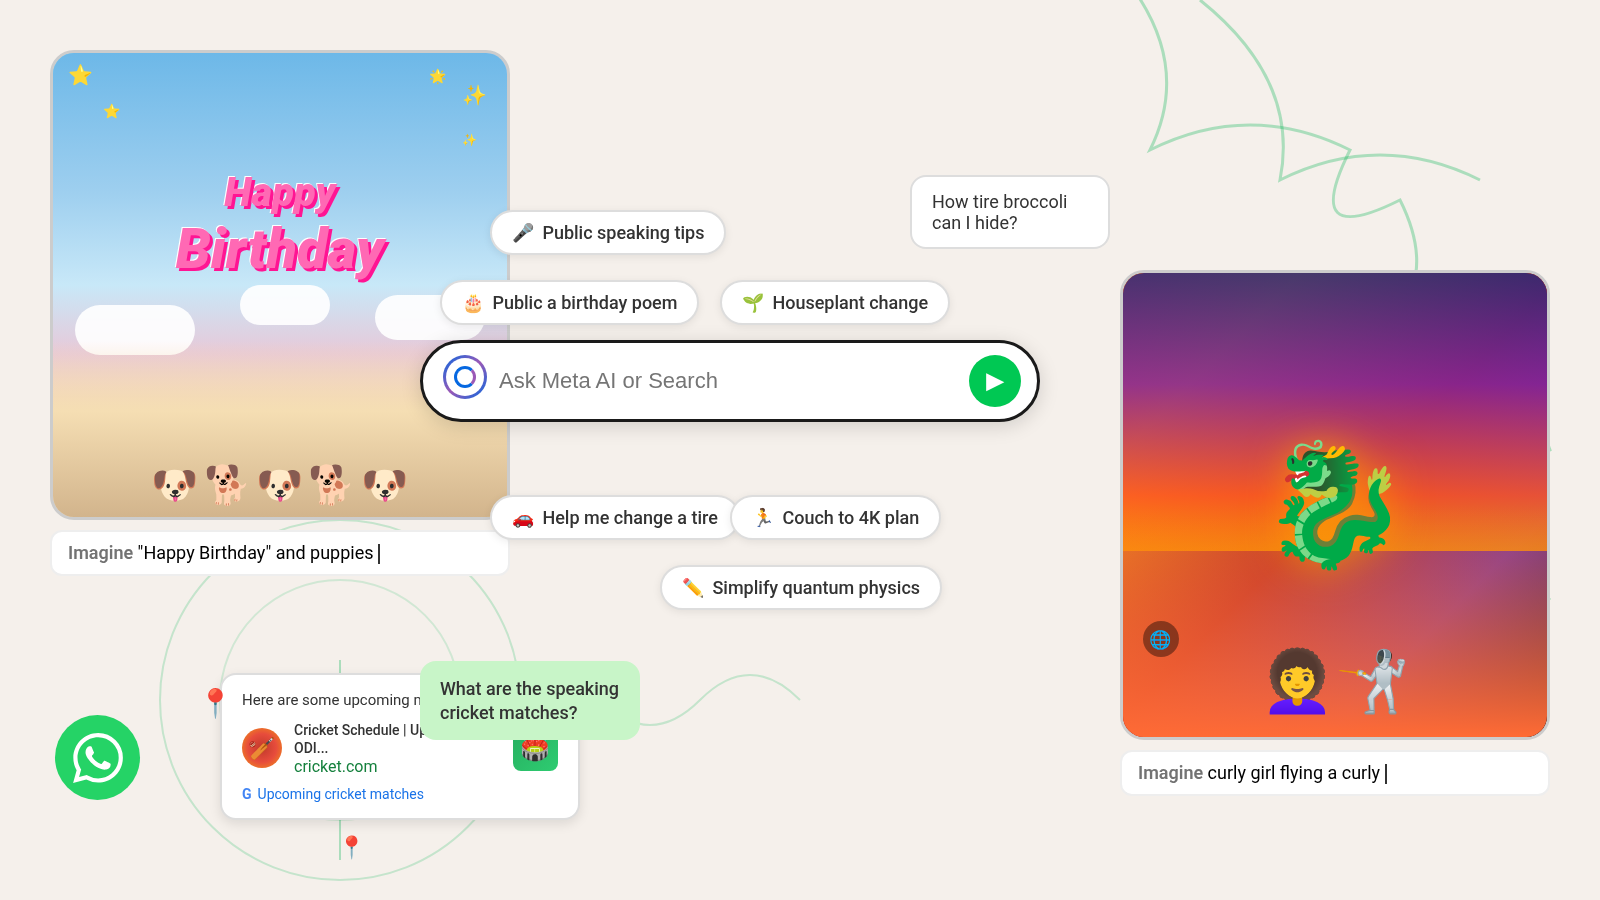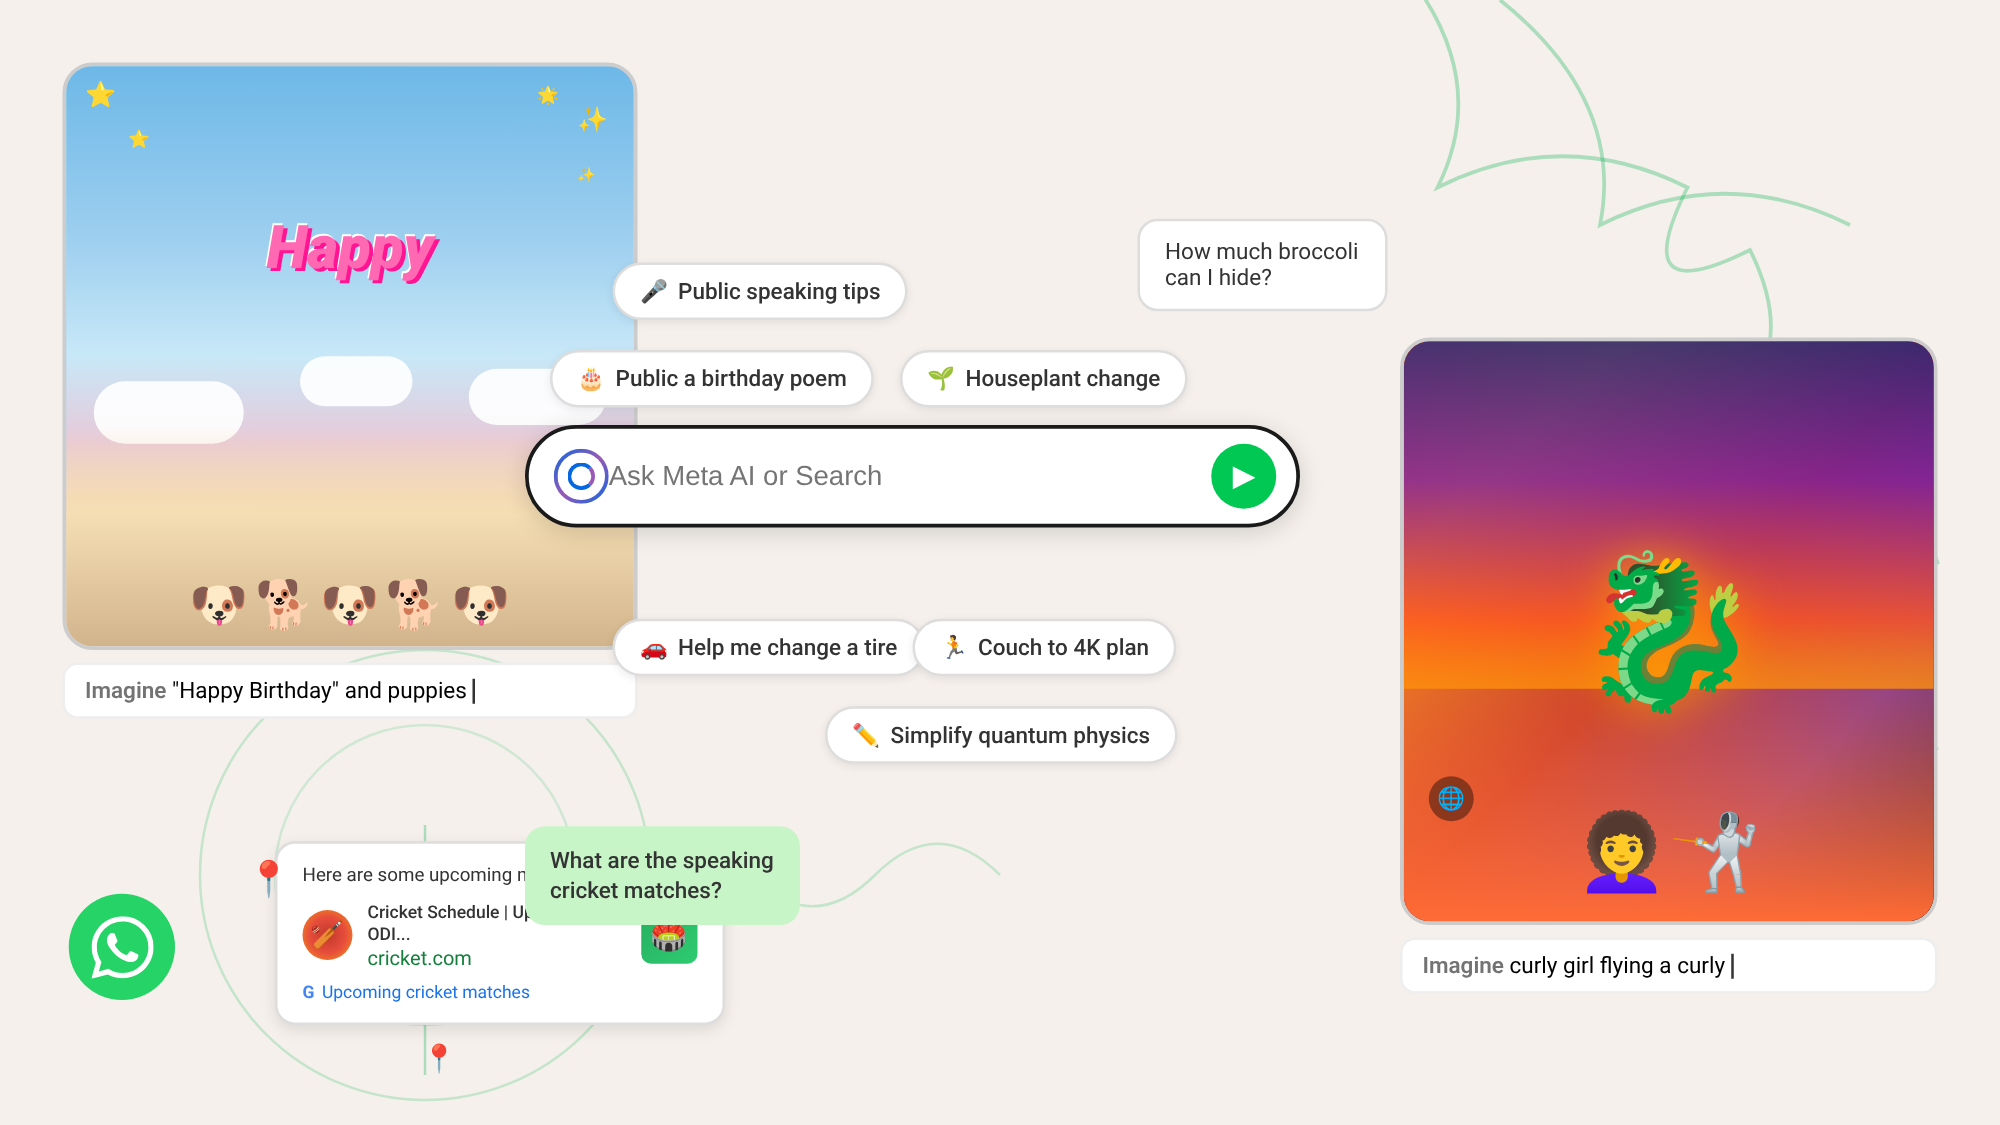--- a/index.html
+++ b/index.html
@@ -62,21 +62,21 @@
     .birthday-text {
       position: absolute;
       top: 25%;
       left: 50%;
       transform: translateX(-50%);
       text-align: center;
       z-index: 3;
     }
 
     .happy-text {
-      font-size: 48px;
+      font-size: 40px;
       font-weight: 900;
       color: #ff69b4;
       text-shadow: 3px 3px 0 #ff1493, -1px -1px 0 #fff;
       font-style: italic;
       white-space: nowrap;
       text-align: center;
     }
 
     .birthday-text2 {
       font-size: 56px;
@@ -300,25 +300,25 @@
     .search-bar-container {
       position: absolute;
       top: 340px;
       left: 420px;
       width: 620px;
       z-index: 10;
     }
 
     .search-bar {
       display: flex;
-      align-items: center;
       background: white;
       border-radius: 50px;
       border: 3px solid #1a1a1a;
       padding: 12px 16px 12px 20px;
+      gap: 12px;
       box-shadow: 0 4px 20px rgba(0,0,0,0.15);
     }
 
     .meta-ai-icon {
       width: 44px;
       height: 44px;
       border-radius: 50%;
       border: 3px solid transparent;
       background: linear-gradient(white, white) padding-box,
                   linear-gradient(135deg, #0668E1, #9B59B6, #0668E1) border-box;
@@ -467,20 +467,21 @@
     <span class="star" style="top:80px;right:30px;font-size:12px;">✨</span>
 
     <div style="position:absolute;bottom:35%;width:100%;display:flex;justify-content:space-around;">
       <div class="cloud cloud-1"></div>
       <div class="cloud cloud-2"></div>
       <div class="cloud cloud-3"></div>
     </div>
 
     <div class="birthday-text">
       <div class="happy-text">Happy</div>
+      <div class="birthday-text2">Birthday</div>
     </div>
 
     <div class="puppies-area">
       <span class="puppy">🐶</span>
       <span class="puppy">🐕</span>
       <span class="puppy">🐶</span>
       <span class="puppy">🐕</span>
       <span class="puppy">🐶</span>
     </div>
   </div>
@@ -508,21 +509,21 @@
   </div>
 
   <div class="imagine-caption-dragon">
     <span class="imagine-label">Imagine</span>
     <span>curly girl flying a curly</span>
     <span class="cursor-bar"></span>
   </div>
 
 
   <div class="broccoli-bubble">
-    <span>How much broccoli can I hide?</span>
+    <span>How tire broccoli can I hide?</span>
   </div>
 
   <div class="pill pill-public-speaking">
     <span>🎤</span>
     <span>Public speaking tips</span>
   </div>
 
   <div class="pill pill-birthday-poem">
     <span>🎂</span>
     <span>Public a birthday poem</span>

